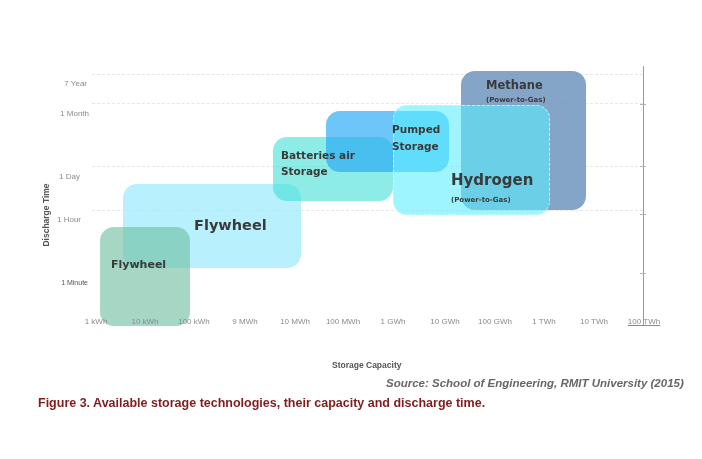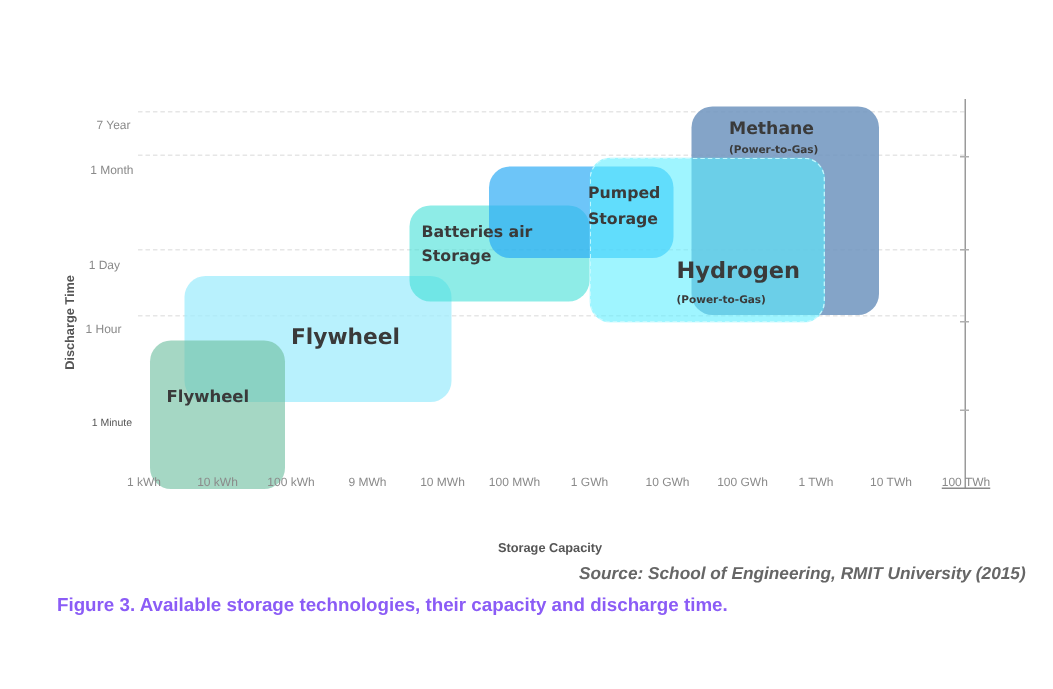--- a/index.html
+++ b/index.html
@@ -6,21 +6,21 @@
   body { width: 702px; height: 459px; position: relative; overflow: hidden; font-family: "Liberation Sans", sans-serif; }
   .grid { position: absolute; left: 92px; width: 551px; height: 0; border-top: 1px dashed #e6e6e6; }
   .vaxis { position: absolute; left: 643px; top: 66px; width: 1px; height: 260px; background: #9a9a9a; }
   .tick { position: absolute; left: 640px; width: 6px; height: 1px; background: #b0b0b0; }
   .ylab { position: absolute; font-size: 8px; color: #8a8a8a; text-align: right; width: 60px; }
   .xlab { position: absolute; top: 317px; font-size: 8px; color: #8a8a8a; width: 60px; text-align: center; }
   .axis-title { position: absolute; font-size: 8.5px; color: #555; font-weight: bold; }
   .box { position: absolute; border-radius: 14px; }
   .lbl { position: absolute; font-family: "DejaVu Sans", sans-serif; font-weight: bold; color: #3a3a3a; white-space: nowrap; }
   .source { position: absolute; top: 377px; left: 386px; font-size: 11.5px; font-style: italic; color: #666; font-weight: bold; }
-  .caption { position: absolute; top: 396px; left: 38px; font-size: 12.5px; font-weight: bold; color: #8b5cf6; }
+  .caption { position: absolute; top: 396px; left: 38px; font-size: 12.5px; font-weight: bold; color: #7f1d1d; }
 </style>
 </head>
 <body>
 
 <div class="grid" style="top:74px;"></div>
 <div class="grid" style="top:103px;"></div>
 <div class="grid" style="top:166px;"></div>
 <div class="grid" style="top:210px;"></div>
 
 <div class="vaxis"></div>

